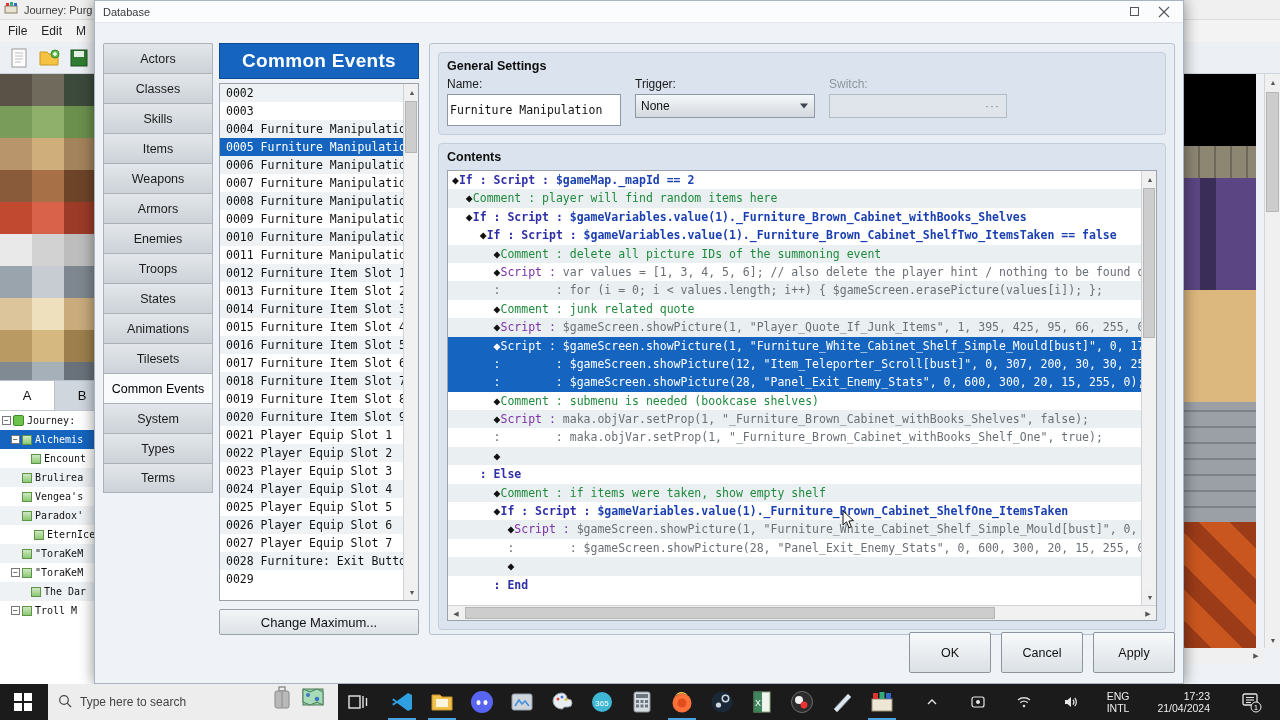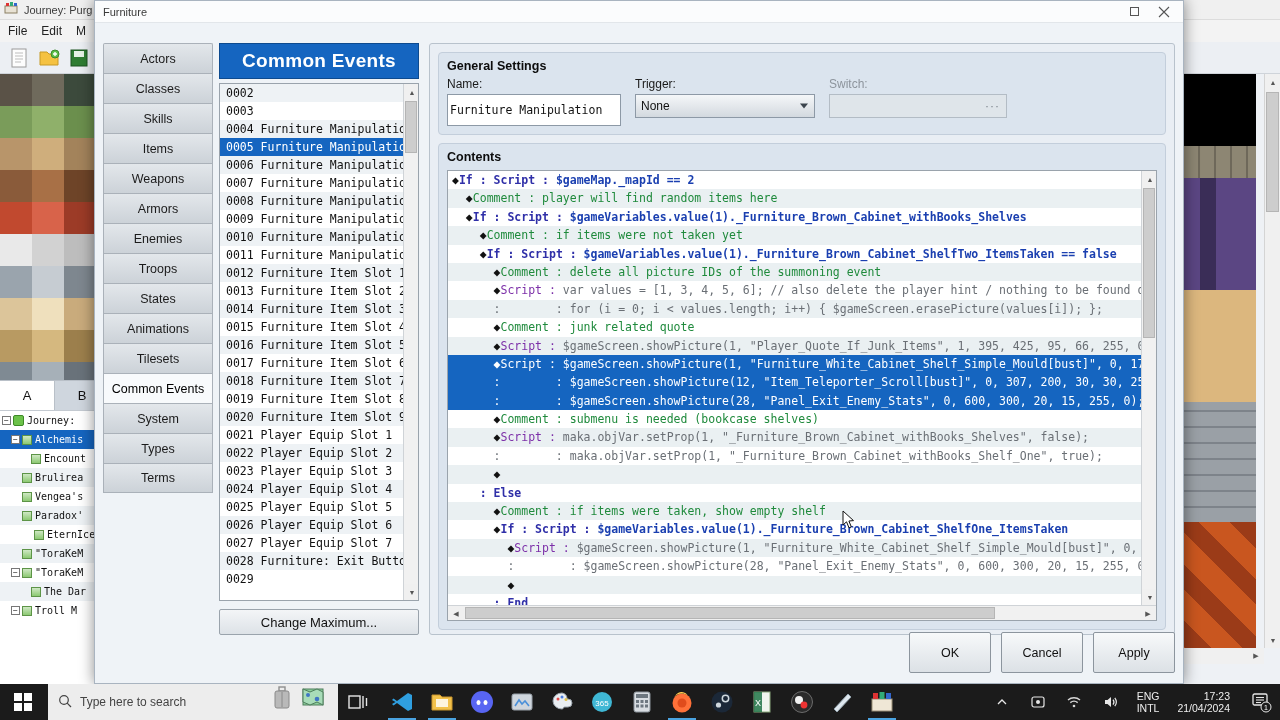--- a/index.html
+++ b/index.html
@@ -235,22 +235,22 @@
     display:flex; align-items:center; gap:8px; padding-left:10px;
     position:relative;
   }
   #search-box .ph { font-size:12px; color:#444; }
   .sb-mini { position:absolute; top:2px; width:22px; height:24px; }
   #tasks { display:flex; align-items:center; height:36px; margin-left:4px;}
   .tk { width:40px; height:36px; display:flex; align-items:center; justify-content:center;
         position:relative;}
   .tk.run::after{ content:""; position:absolute; bottom:0; left:6px; right:6px;
                   height:2px; background:#4aa3e0;}
-  #tray { margin-left:auto; display:flex; align-items:center; gap:18px;
-          padding-right:6px; color:#e9e9e9; }
+  #tray { margin-left:auto; display:flex; align-items:center; gap:28px;
+          padding-right:16px; color:#e9e9e9; }
   .tray-ico { width:18px; height:18px; display:flex; align-items:center; justify-content:center;}
   #lang { font-family:"Liberation Sans",sans-serif; font-size:10.5px; line-height:12px;
           text-align:left; color:#eee; }
   #clock { font-size:10.5px; line-height:12px; text-align:right; color:#eee;}
   #notif { width:26px; height:26px; display:flex; align-items:center; justify-content:center;}
 
   
   #cursor { position:absolute; left:842px; top:510px; width:14px; height:20px; pointer-events:none;}
 </style>
 </head>
@@ -440,21 +440,21 @@
       <div class="sb-arrow" style="position:absolute;bottom:0;">▼</div>
     </div>
     <div class="map-scroll-h">
       <div class="sb-arrow" style="position:absolute;right:0;">▶</div>
     </div>
   </div>
 
   <div id="db">
 
     <div id="db-title">
-      <span class="t">Furniture</span>
+      <span class="t">Database</span>
       <span style="display:flex;">
         <span class="win-btn">
           <svg width="11" height="11" viewBox="0 0 11 11">
               <rect x="1.5" y="1.5" width="8" height="8" fill="none" stroke="#555"></rect>
             </svg>
         </span>
         <span class="win-btn">
           <svg width="12" height="12" viewBox="0 0 12 12">
               <path d="M1 1 L11 11 M11 1 L1 11" stroke="#555" stroke-width="1.1"></path>
             </svg>
@@ -579,21 +579,20 @@
           </div>
         </div>
 
         <div class="group" id="contents-group">
           <div class="group-title">Contents</div>
           <div id="contents-box">
             <div id="code-area">
                 <div class="cl"><span></span><span class="dia">◆</span><span class="kw">If : Script : </span><span class="blu">$gameMap._mapId == 2</span></div>
                 <div class="cl alt"><span>  </span><span class="dia">◆</span><span class="cmt">Comment : </span><span class="cmt">player will find random items here</span></div>
                 <div class="cl"><span>  </span><span class="dia">◆</span><span class="kw">If : Script : </span><span class="blu">$gameVariables.value(1)._Furniture_Brown_Cabinet_withBooks_Shelves</span></div>
-                <div class="cl alt"><span>    </span><span class="dia">◆</span><span class="cmt">Comment : </span><span class="cmt">if items were not taken yet</span></div>
                 <div class="cl"><span>    </span><span class="dia">◆</span><span class="kw">If : Script : </span><span class="blu">$gameVariables.value(1)._Furniture_Brown_Cabinet_ShelfTwo_ItemsTaken == false</span></div>
                 <div class="cl alt"><span>      </span><span class="dia">◆</span><span class="cmt">Comment : </span><span class="cmt">delete all picture IDs of the summoning event</span></div>
                 <div class="cl"><span>      </span><span class="dia">◆</span><span class="purp">Script : </span><span class="scr">var values = [1, 3, 4, 5, 6]; // also delete the player hint / nothing to be found quote</span></div>
                 <div class="cl alt"><span>      </span><span class="scr">:        : </span><span class="scr">for (i = 0; i &lt; values.length; i++) { $gameScreen.erasePicture(values[i]); };</span></div>
                 <div class="cl"><span>      </span><span class="dia">◆</span><span class="cmt">Comment : </span><span class="cmt">junk related quote</span></div>
                 <div class="cl alt"><span>      </span><span class="dia">◆</span><span class="purp">Script : </span><span class="scr">$gameScreen.showPicture(1, "Player_Quote_If_Junk_Items", 1, 395, 425, 95, 66, 255, 0);</span></div>
                 <div class="cl sel"><span>      </span><span class="dia">◆</span><span class="purp">Script : </span><span class="scr">$gameScreen.showPicture(1, "Furniture_White_Cabinet_Shelf_Simple_Mould[bust]", 0, 175, 50</span></div>
                 <div class="cl sel"><span>      </span><span class="scr">:        : </span><span class="scr">$gameScreen.showPicture(12, "Item_Teleporter_Scroll[bust]", 0, 307, 200, 30, 30, 255, 0);</span></div>
                 <div class="cl sel"><span>      </span><span class="scr">:        : </span><span class="scr">$gameScreen.showPicture(28, "Panel_Exit_Enemy_Stats", 0, 600, 300, 20, 15, 255, 0);</span></div>
                 <div class="cl"><span>      </span><span class="dia">◆</span><span class="cmt">Comment : </span><span class="cmt">submenu is needed (bookcase shelves)</span></div>

